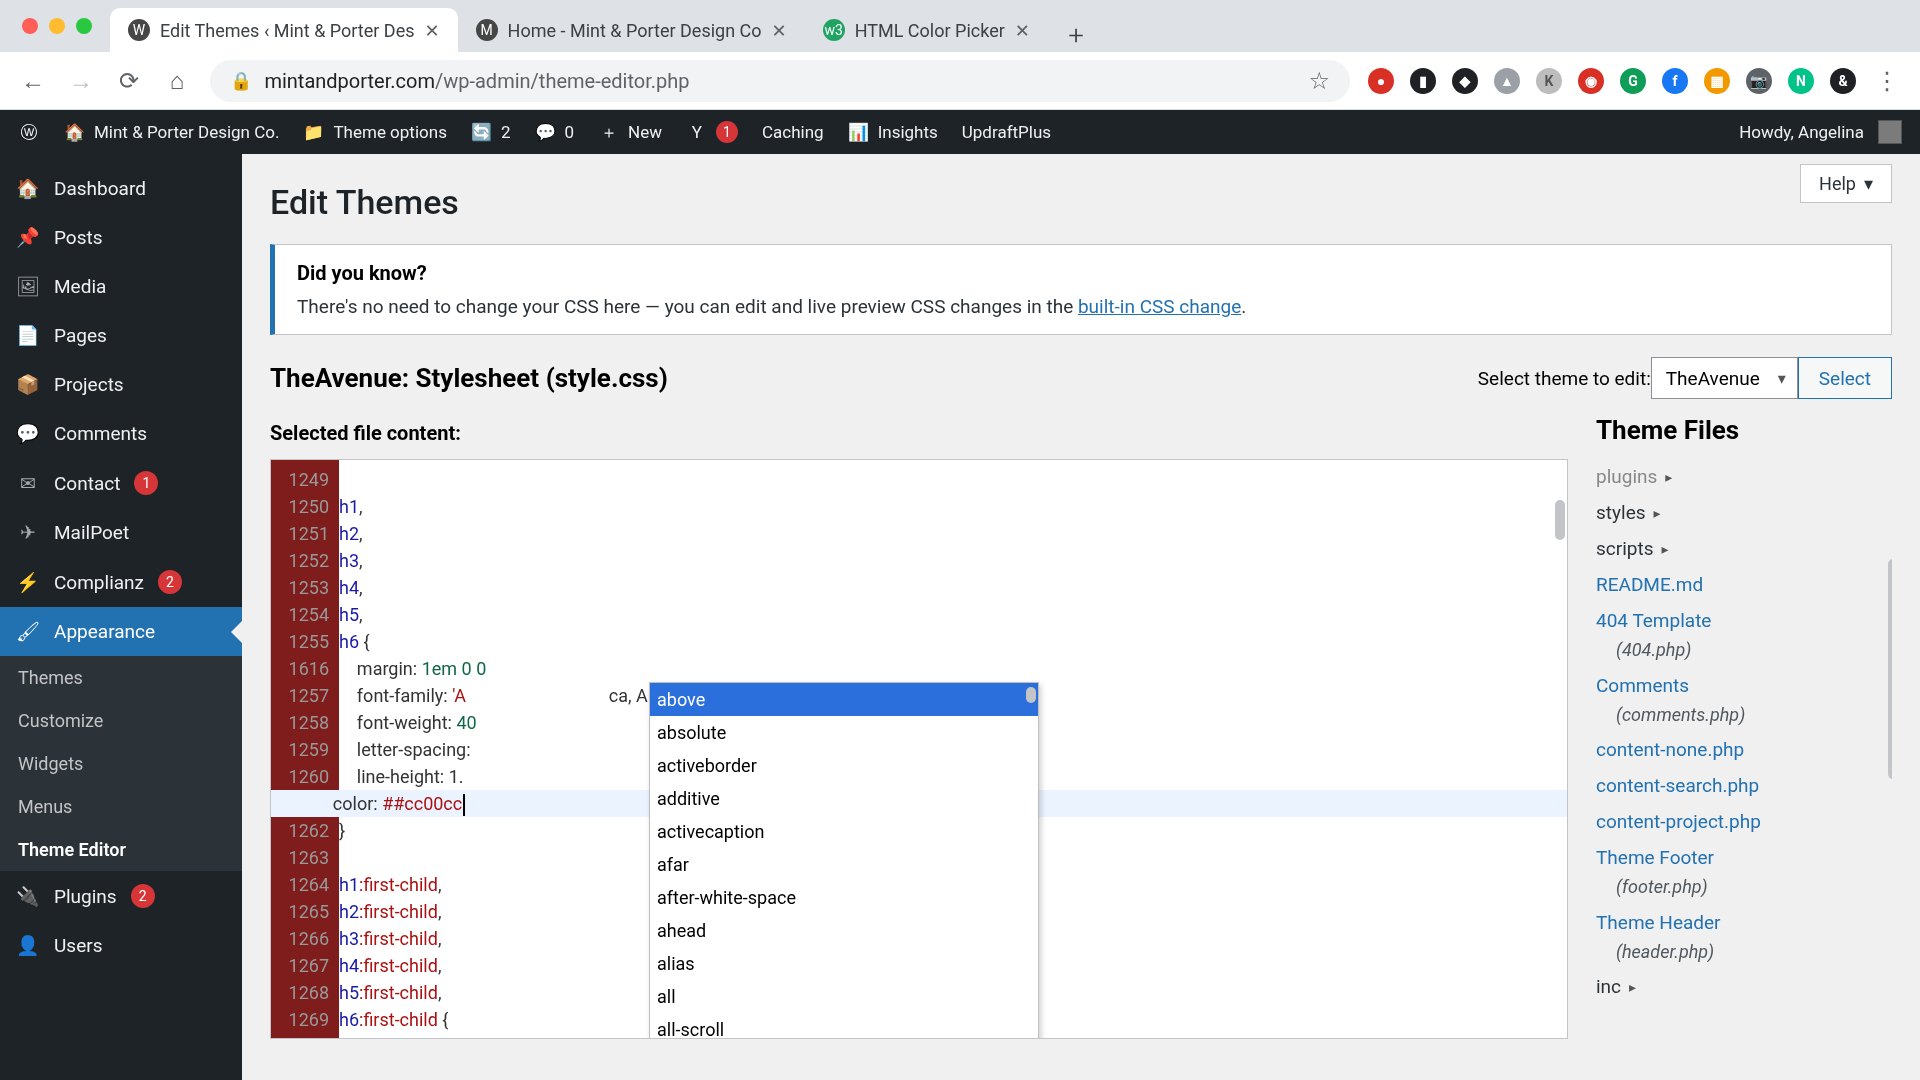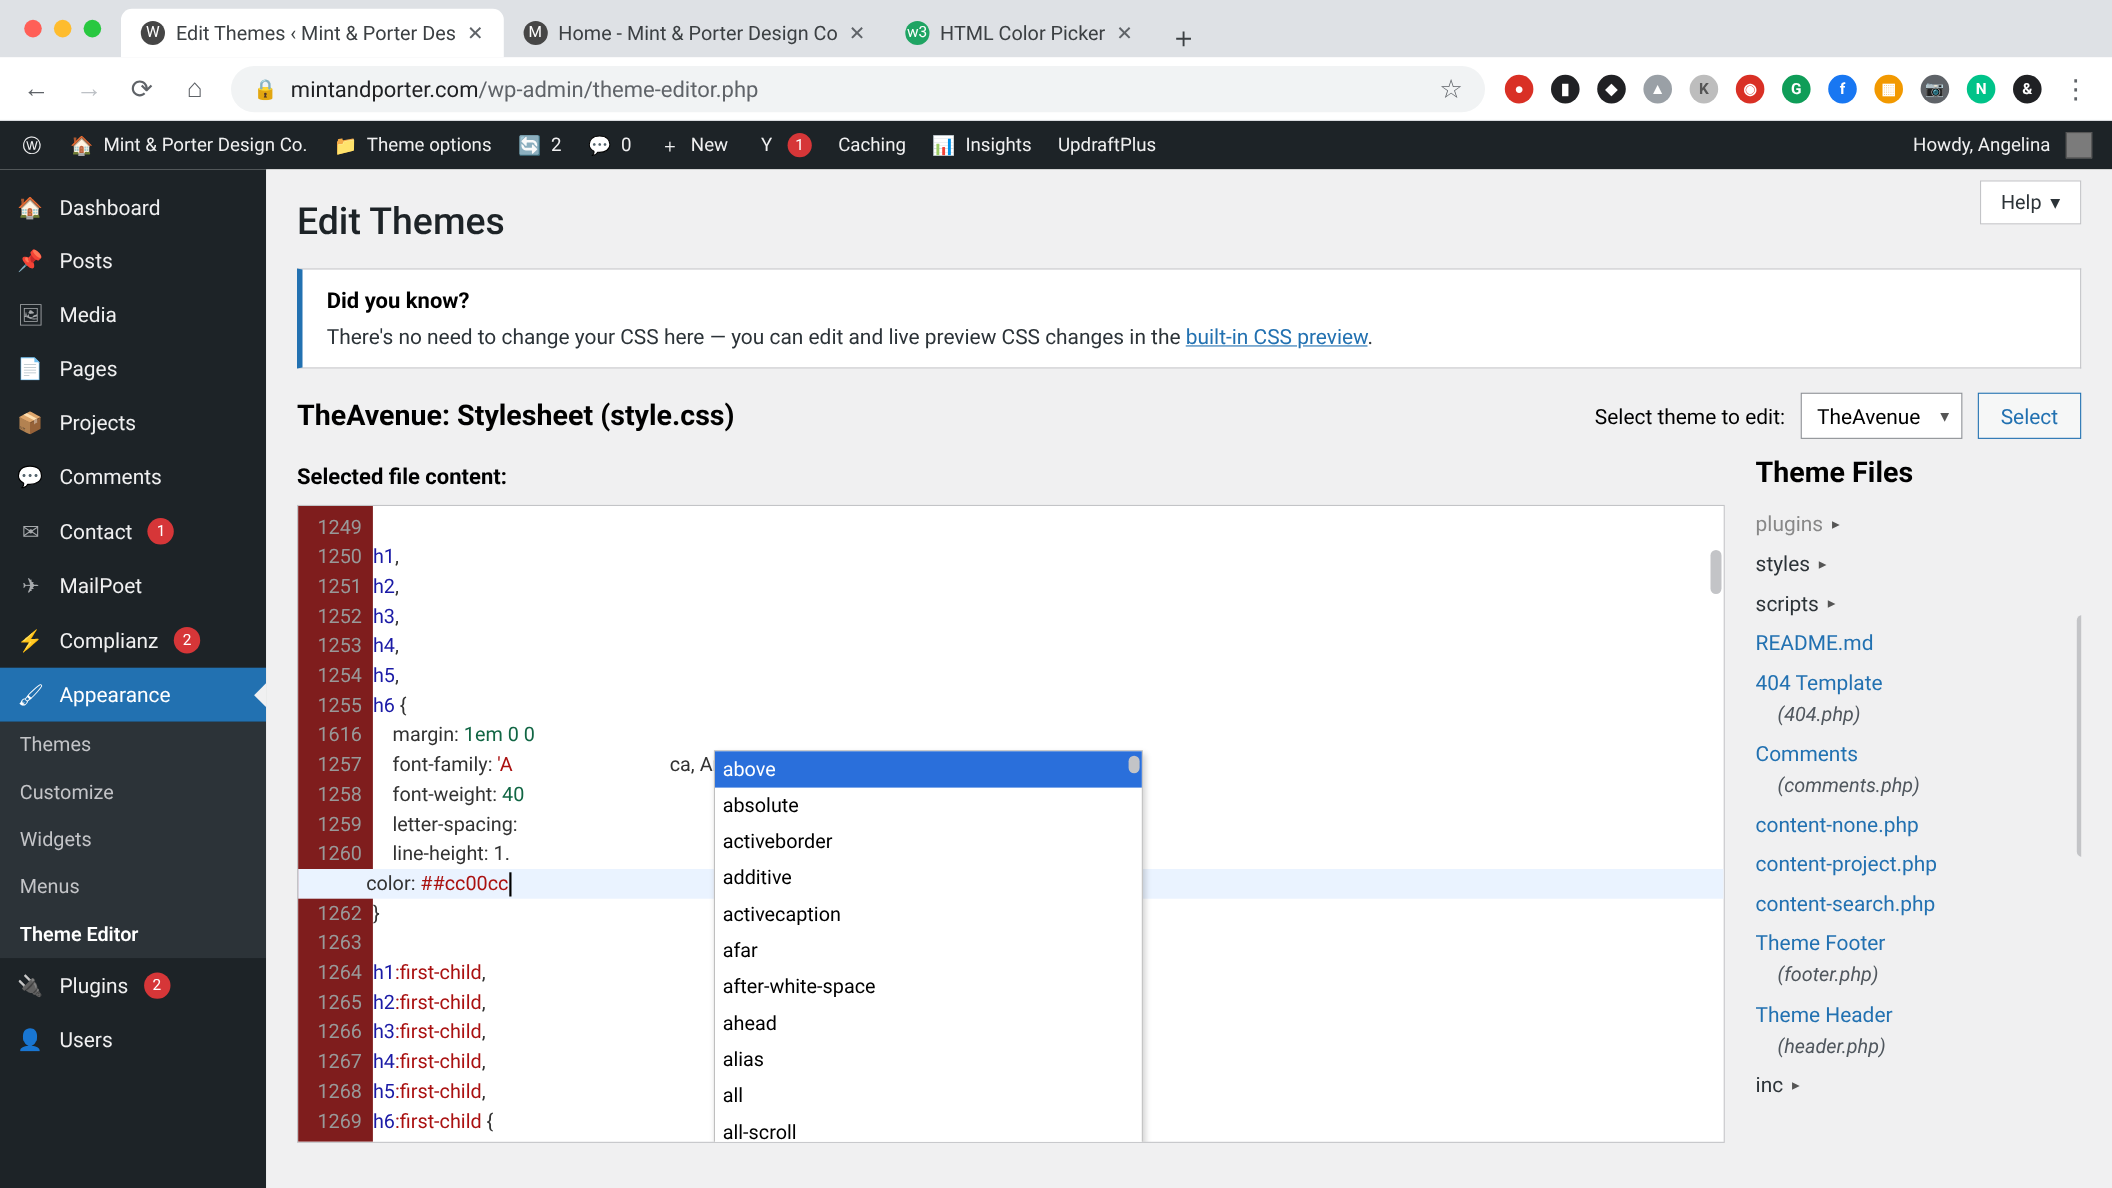--- a/index.html
+++ b/index.html
@@ -56,21 +56,21 @@
 .wp-content { flex:1; background:#f0f0f1; padding:18px 28px; overflow:hidden; position:relative;}
 .help-tab { position:absolute; right:28px; top:10px; background:#fff; border:1px solid #c3c4c7; padding:8px 18px; font-size:18px; color:#2c3338; display:flex; align-items:center; gap:8px;}
 h1.page-title { font-size:34px; font-weight:500; color:#1d2327; margin:10px 0 22px; }
 .notice { background:#fff; border:1px solid #c3c4c7; border-left:5px solid #2271b1; padding:16px 22px; margin-bottom:22px;}
 .notice h4{ font-size:20px; margin-bottom:10px; font-weight:700;}
 .notice p{ font-size:19px; color:#2c3338;}
 .notice a{ color:#2271b1; text-decoration:underline;}
 
 .file-header { display:flex; align-items:center; justify-content:space-between; margin-bottom:12px;}
 .file-header h2 { font-size:26px; font-weight:700;}
-.theme-select-wrap { display:flex; align-items:center; gap:14px; font-size:19px;}
+.theme-select-wrap { display:flex; align-items:center; font-size:19px;}
 .theme-select { height:42px; border:1px solid #8c8f94; font-size:19px; padding:0 36px 0 14px; background:#fff; appearance:none; position:relative;}
 .select-wrap{position:relative}
 .select-wrap::after{content:"▾"; position:absolute; right:12px; top:50%; transform:translateY(-50%); color:#555; pointer-events:none; font-size:16px;}
 .btn-secondary { height:42px; border:1px solid #2271b1; color:#2271b1; background:#f6f7f7; padding:0 20px; font-size:19px;}
 
 .editor-row { display:flex; gap:4px; }
 .editor-col { flex:1; }
 .label { font-size:20px; font-weight:700; margin:10px 0 14px;}
 .code-editor { background:#fff; border:1px solid #c3c4c7; height:580px; position:relative; font-family:Menlo,Consolas,monospace; font-size:18px; line-height:27px; overflow:hidden;}
 .gutter { position:absolute; left:0; top:0; bottom:0; width:68px; background:#7f1d1d; color:#999; text-align:right; padding:6px 10px 0 0;}
@@ -264,21 +264,21 @@
 
   <div class="wp-content">
     <div class="help-tab">
         <span>Help</span>
         <span>▾</span>
       </div>
     <h1 class="page-title">Edit Themes</h1>
 
     <div class="notice">
       <h4>Did you know?</h4>
-      <p><span>There's no need to change your CSS here — you can edit and live preview CSS changes in the </span><a href="#">built-in CSS preview</a><span>.</span></p>
+      <p><span>There's no need to change your CSS here — you can edit and live preview CSS changes in the </span><a href="#">built-in CSS change</a><span>.</span></p>
     </div>
 
     <div class="file-header">
       <h2>TheAvenue: Stylesheet (style.css)</h2>
       <div class="theme-select-wrap">
         <span>Select theme to edit:</span>
         <span class="select-wrap"><select class="theme-select"><option>TheAvenue</option></select></span>
         <button class="btn-secondary">Select</button>
       </div>
     </div>
@@ -344,22 +344,22 @@
             <div class="folder">
               <span>scripts</span> 
               <span class="tri">▸</span>
             </div>
             <div class="file">README.md</div>
             <div class="file">404 Template</div>
             <span class="meta">(404.php)</span>
             <div class="file">Comments</div>
             <span class="meta">(comments.php)</span>
             <div class="file">content-none.php</div>
+            <div class="file">content-search.php</div>
             <div class="file">content-project.php</div>
-            <div class="file">content-search.php</div>
             <div class="file">Theme Footer</div>
             <span class="meta">(footer.php)</span>
             <div class="file">Theme Header</div>
             <span class="meta">(header.php)</span>
             <div class="folder">
               <span>inc</span> 
               <span class="tri">▸</span>
             </div>
           </div>
       </div>

